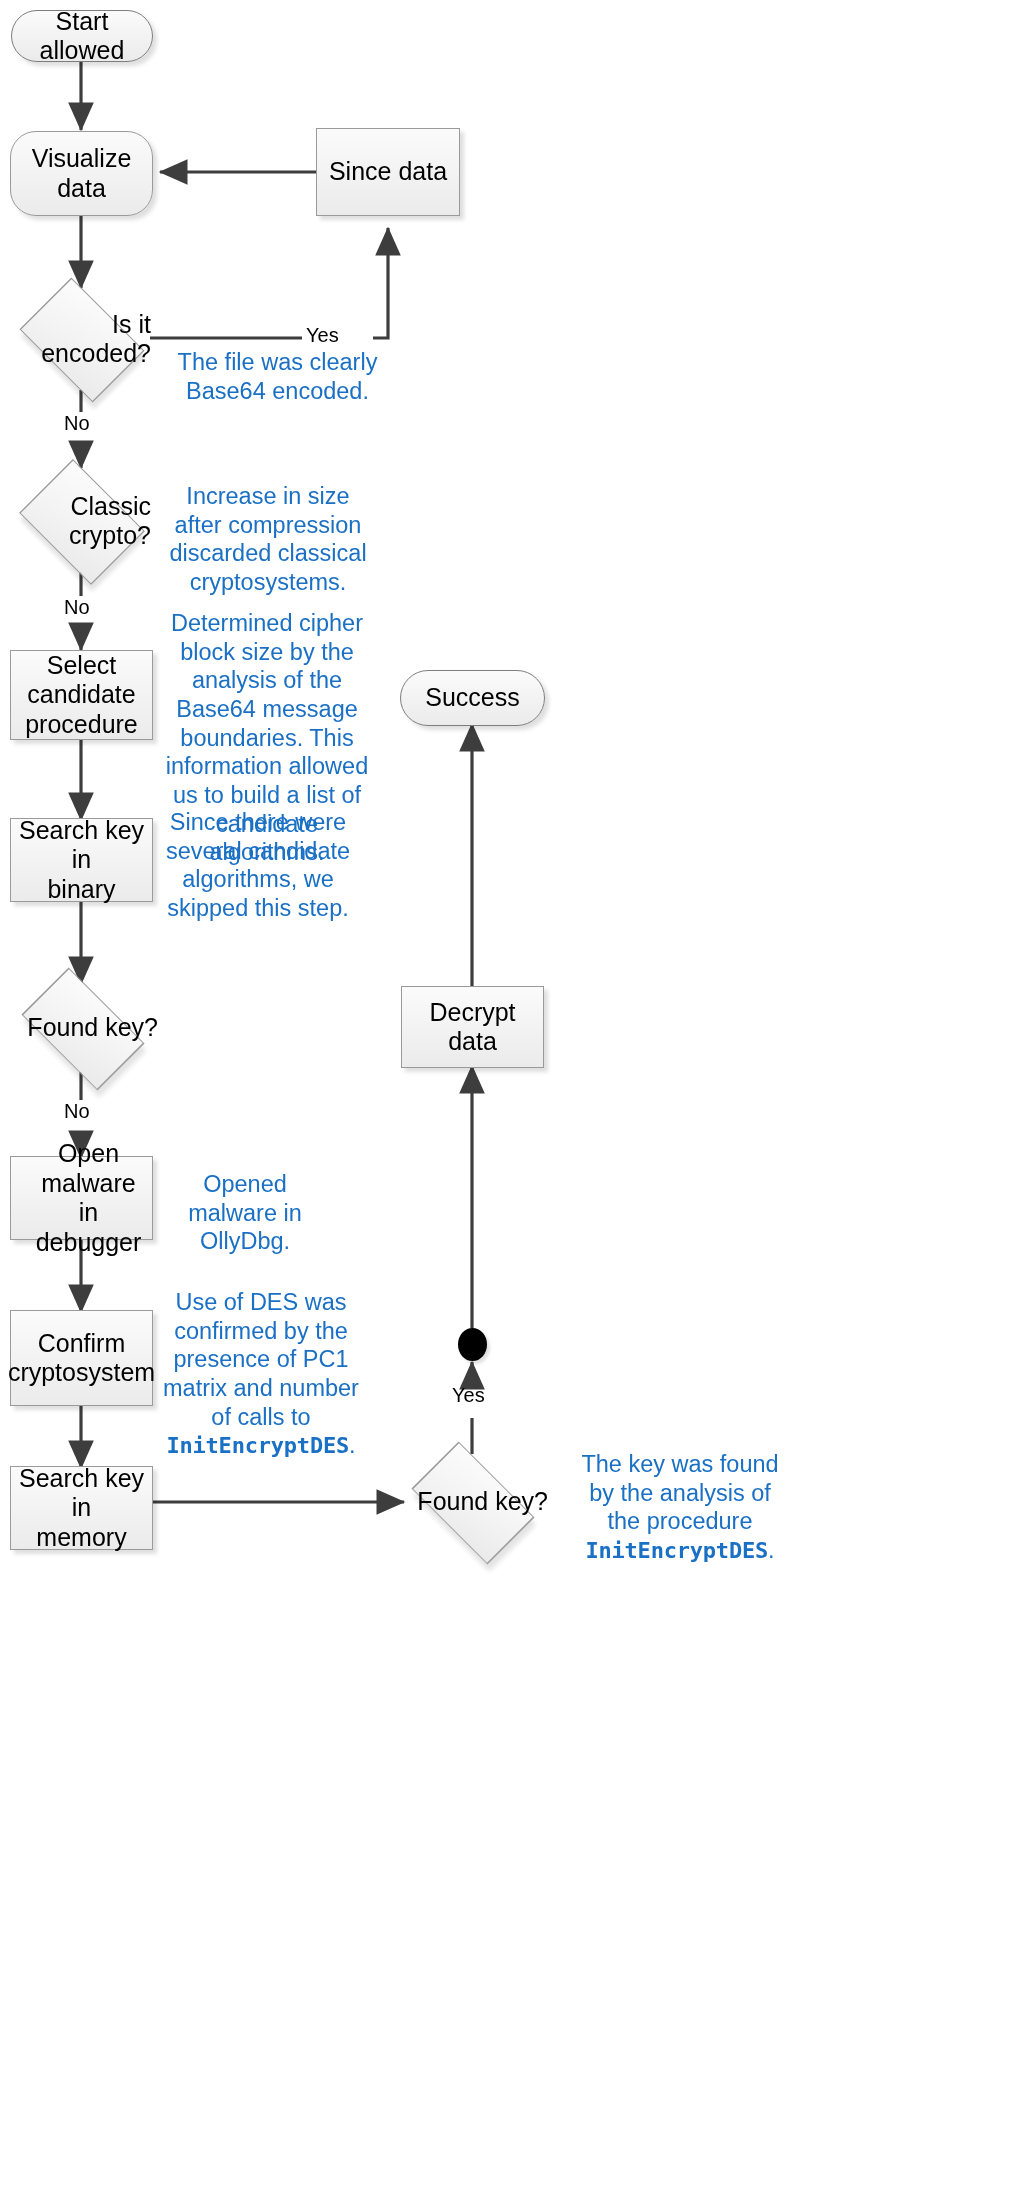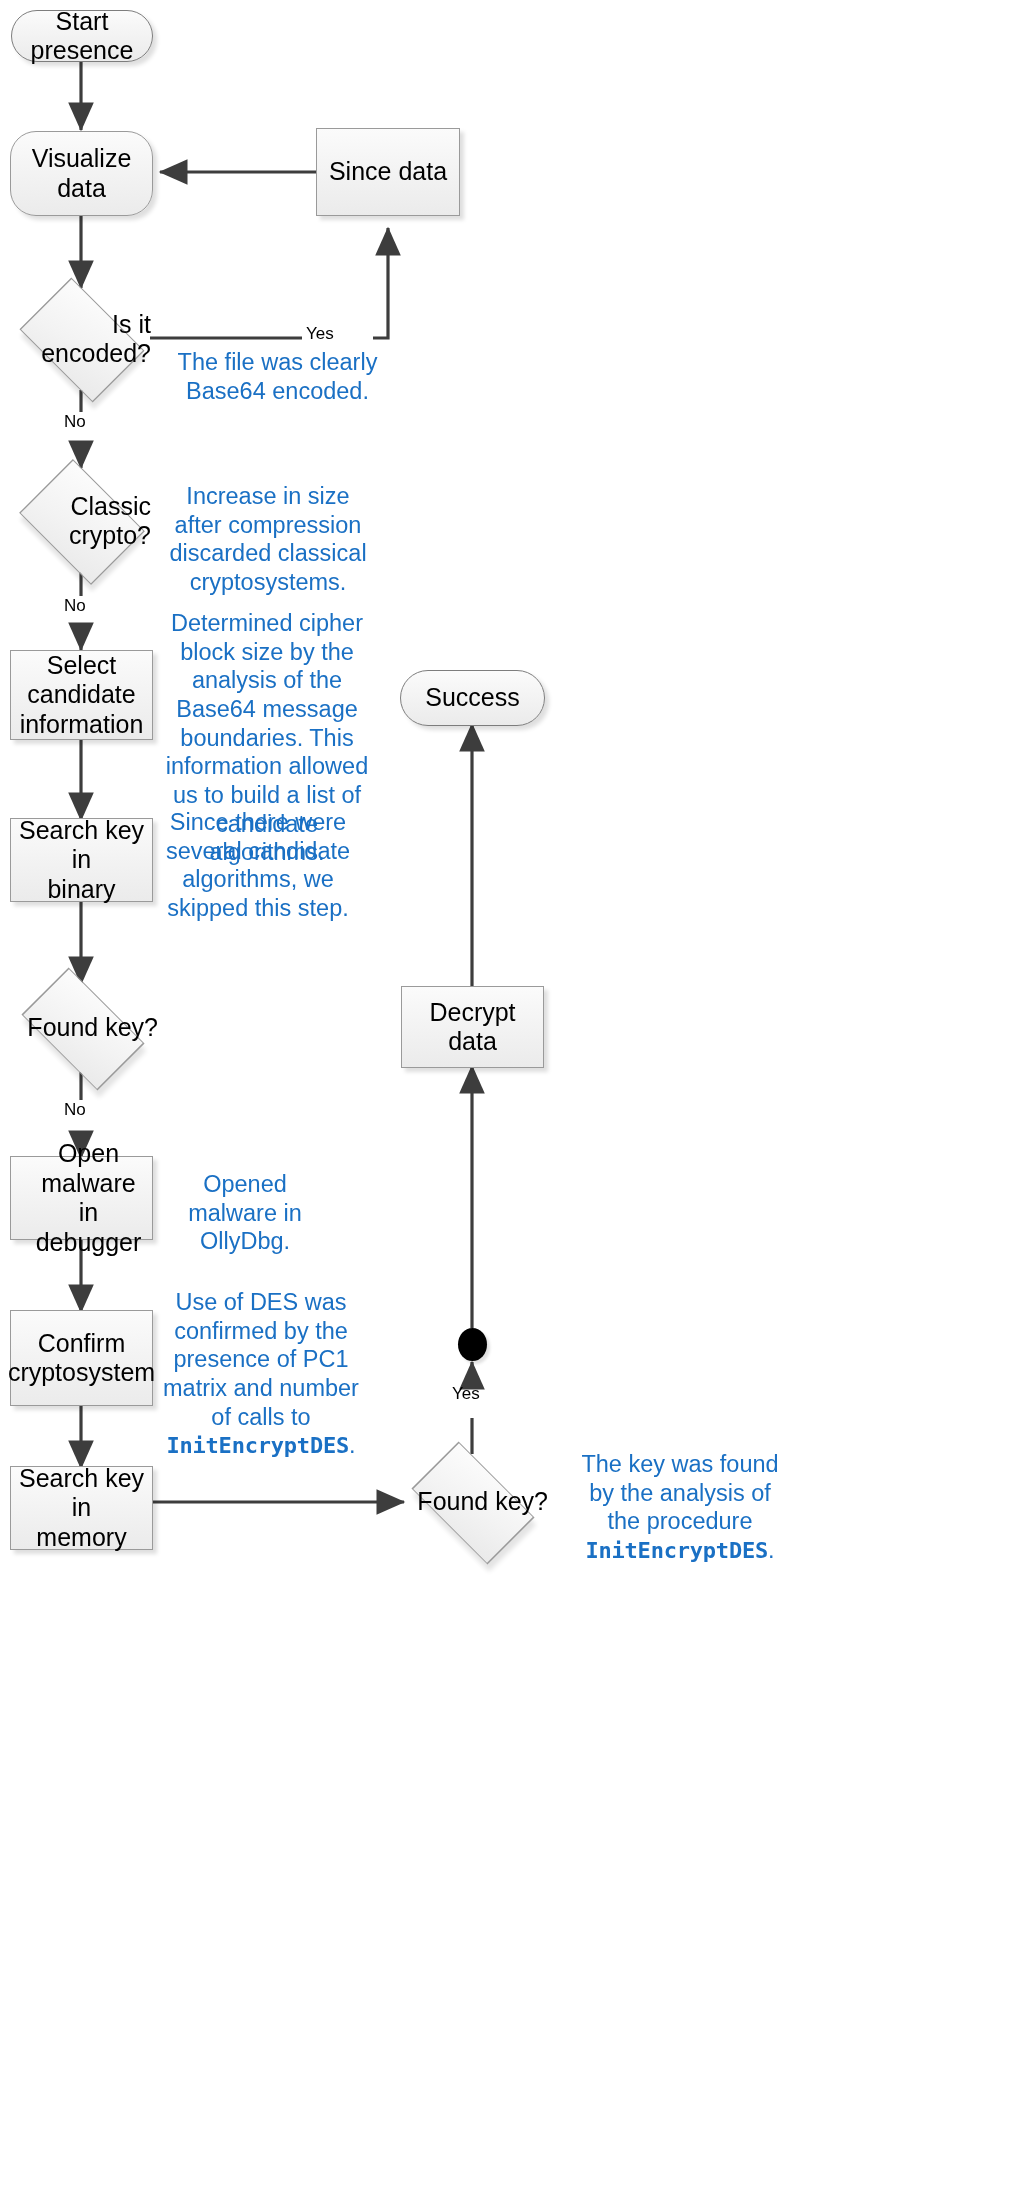--- a/index.html
+++ b/index.html
@@ -73,21 +73,21 @@
   }
   .endpoint {
     position: absolute;
     background: #000000;
     border-radius: 50%;
     box-shadow: 3px 3px 3px rgba(0,0,0,0.12);
   }
   
   .edgelabel {
     position: absolute;
-    font-size: 17px;
+    font-size: 20px;
     color: #000000;
     white-space: nowrap;
   }
   .note {
     position: absolute;
     color: #1a70c4;
     font-size: 23.5px;
     line-height: 1.22;
     text-align: center;
     box-sizing: border-box;
@@ -143,21 +143,21 @@
       <path d="M472 1454 L472 1418"></path>
       <path d="M472 1385 L472 1362" marker-end="url(#arrow)"></path>
 
       <line x1="472" y1="1328" x2="472" y2="1066" marker-end="url(#arrow)"></line>
 
       <line x1="472" y1="988" x2="472" y2="724" marker-end="url(#arrow)"></line>
     </g>
   </svg>
 
   <div class="node term" style="left:11px; top:10px; width:142px; height:52px;">
-    <span>Start presence</span>
+    <span>Start allowed</span>
   </div>
 
   <div class="node proc" style="left:10px; top:131px; width:143px; height:85px;border-radius:26px;">
     <span>Visualize data</span>
   </div>
 
   <div class="node proc" style="left:316px; top:128px; width:144px; height:88px;">
     <span>Since data</span>
   </div>
 
@@ -173,21 +173,21 @@
     <div class="dshape" style="width:74px; height:74px; margin-left:-37px; margin-top:-37px; transform:rotate(45deg) scale(1.34,1.00);"></div>
     <div class="dlabel">
       <div>Classic</div>
       <div>crypto?</div>
     </div>
   </div>
 
   <div class="node proc" style="left:10px; top:650px; width:143px; height:90px; flex-direction:column;">
     <div>Select</div>
     <div>candidate</div>
-    <div>information</div>
+    <div>procedure</div>
   </div>
 
   <div class="node proc" style="left:10px; top:818px; width:143px; height:84px; flex-direction:column;">
     <div>Search key in</div>
     <div>binary</div>
   </div>
 
   <div class="node dec" style="left:6px; top:982px; width:152px; height:92px;">
     <div class="dshape" style="width:66px; height:66px; margin-left:-33px; margin-top:-33px; transform:rotate(45deg) scale(1.58,0.98);"></div>
     <div class="dlabel">

